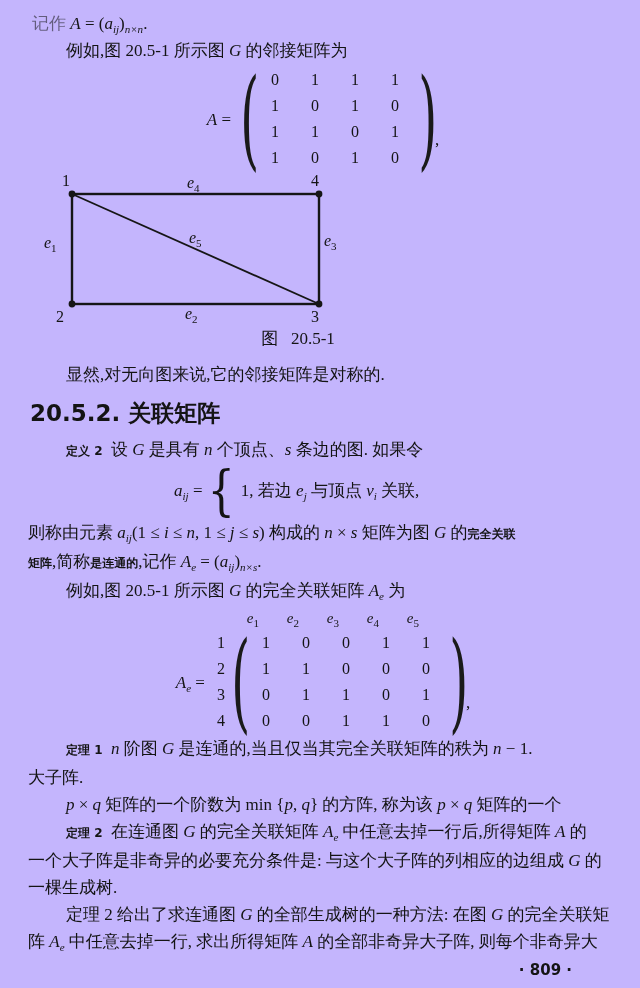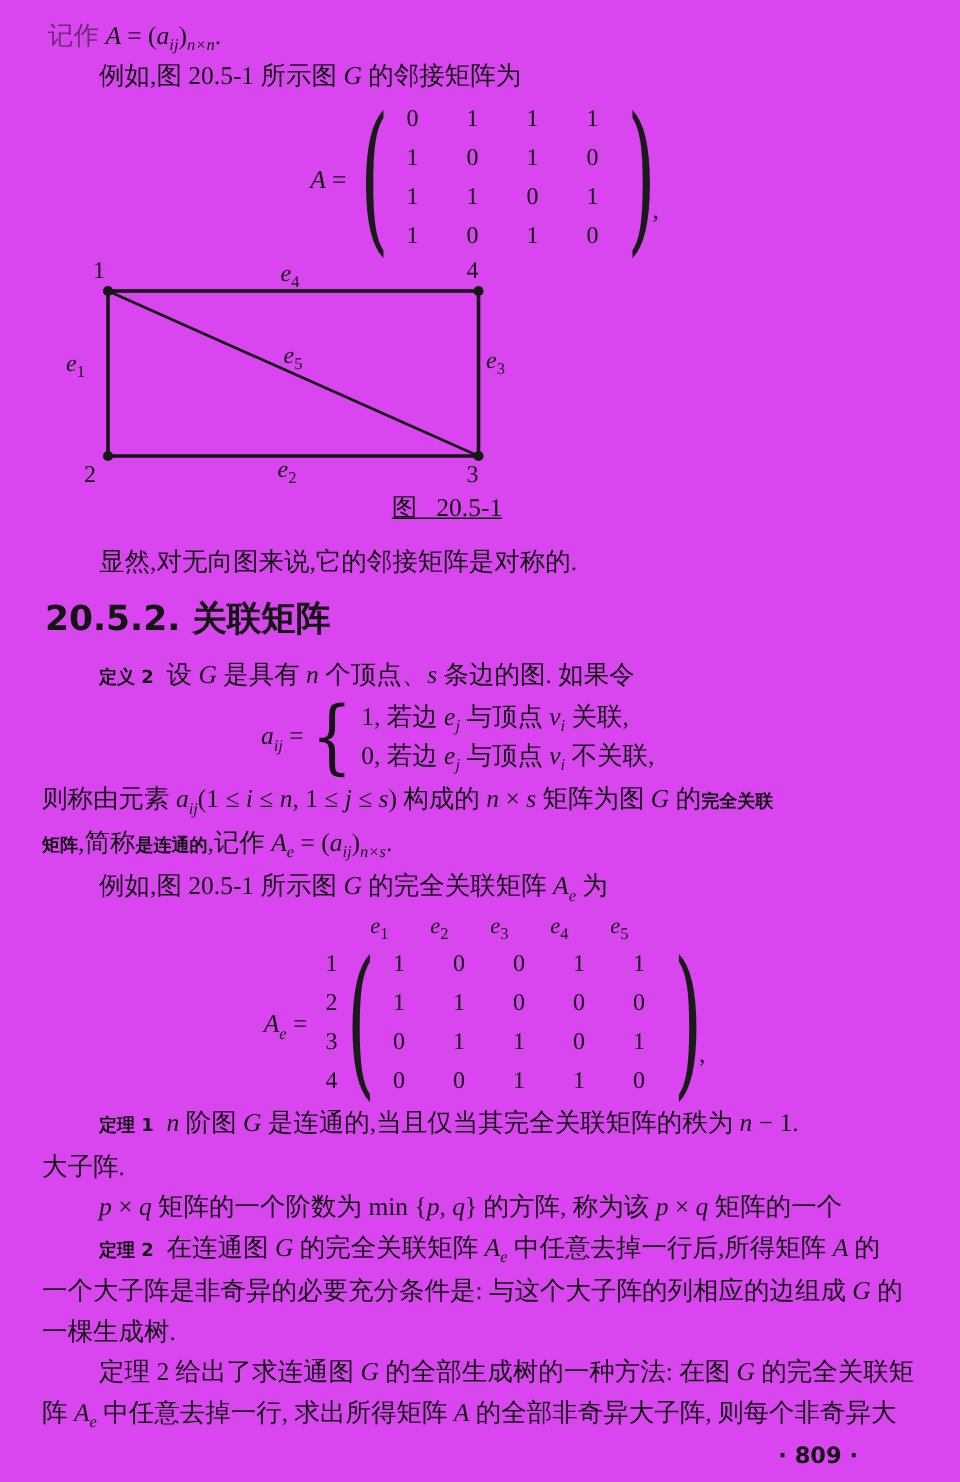--- a/index.html
+++ b/index.html
@@ -1,19 +1,19 @@
 <!DOCTYPE html>
 <html><head>
 <meta charset="utf-8">
 <style>
   html,body{margin:0;padding:0;}
   body{width:640px;height:988px;background:#e9e9e7;}
   .page{
     position:relative;width:640px;height:988px;overflow:hidden;
-    background:#d946ef;color:#141414;
+    background:#c4b5fd;color:#141414;
     font-family:"Liberation Serif","DejaVu Serif",serif;
     font-size:17px;line-height:27px;
     padding:10px 26px 0 32px;box-sizing:border-box;
   }
   .line{white-space:pre;margin:0;}
   .indent{text-indent:2em;}
   .it{font-style:italic;}
   .bd{font-weight:bold;font-family:"DejaVu Sans","Liberation Sans",sans-serif;font-size:12px;}
   .faint{opacity:.55;filter:blur(.4px);}
   sub{font-size:11px;line-height:0;}
@@ -37,21 +37,21 @@
     display:inline-block;width:26px;margin:0 -4px;color:#1a1a1a;
   }
   .mx-grid{display:grid;}
   .mx-cell{height:26px;line-height:26px;text-align:center;font-size:16px;}
   .mx-trail{align-self:flex-end;margin:0 0 18px 2px;}
   #matrixAe .mx-label{margin-top:24px;}
   
   .figure{position:relative;height:150px;margin-top:2px;}
   .fig-label{position:absolute;font-size:16px;line-height:16px;}
   .figure svg{position:absolute;left:0;top:0;}
-  .caption{white-space:pre;margin:2px 0 0 96px;width:340px;text-align:center;text-decoration:underline;}
+  .caption{white-space:pre;margin:2px 0 0 96px;width:340px;text-align:center;}
   
   .cases{display:flex;align-items:center;margin:0 0 2px 142px;line-height:26px;}
   .brace{font-family:"DejaVu Serif",serif;font-size:54px;line-height:52px;transform:scaleX(.8);margin:0 2px;}
   .case-lines{display:flex;flex-direction:column;}
   
   .pagenum{position:absolute;right:68px;bottom:4px;font-weight:bold;
     font-family:"DejaVu Sans","Liberation Sans",sans-serif;font-size:15px;}
 </style>
 </head>
 <body>
@@ -115,21 +115,20 @@
 
   <h2 class="sec-head">20.5.2. 关联矩阵</h2>
 
   <p class="line indent"><span class="bd">定义 2</span><span>  设 </span><span class="it">G</span><span> 是具有 </span><span class="it">n</span><span> 个顶点、</span><span class="it">s</span><span> 条边的图. 如果令</span></p>
 
   <div class="cases">
     <span><span class="it">a</span><sub class="it">ij</sub><span> = </span></span>
     <span class="brace">{</span>
     <span class="case-lines">
       <span class="line"><span>1, 若边 </span><span class="it">e</span><sub class="it">j</sub><span> 与顶点 </span><span class="it">v</span><sub class="it">i</sub><span> 关联,</span></span>
-      <span class="line"><span>0, 若边 </span><span class="it">e</span><sub class="it">j</sub><span> 与顶点 </span><span class="it">v</span><sub class="it">i</sub><span> 不关联,</span></span>
     </span>
   </div>
 
   <p class="line" style="margin-left:-4px;"><span>则称由元素 </span><span class="it">a</span><sub class="it">ij</sub><span>(1 ≤ </span><span class="it">i</span><span> ≤ </span><span class="it">n</span><span>, 1 ≤ </span><span class="it">j</span><span> ≤ </span><span class="it">s</span><span>) 构成的 </span><span class="it">n</span><span> × </span><span class="it">s</span><span> 矩阵为图 </span><span class="it">G</span><span> 的</span><span class="bd">完全关联</span></p>
   <p class="line" style="margin-left:-4px;"><span class="bd">矩阵</span><span>,简称</span><span class="bd">是连通的</span><span>,记作 </span><span class="it">A</span><sub class="it">e</sub><span> = (</span><span class="it">a</span><sub class="it">ij</sub><span>)</span><sub class="it">n×s</sub><span>.</span></p>
   <p class="line indent"><span>例如,图 20.5-1 所示图 </span><span class="it">G</span><span> 的完全关联矩阵 </span><span class="it">A</span><sub class="it">e</sub><span> 为</span></p>
 
   <div id="matrixAe" style="margin:2px 0 1px;" class="mx">
       <span class="mx-label"><span class="it">A</span><sub class="it">e</sub><span> = </span></span>
       <div class="mx-col">

